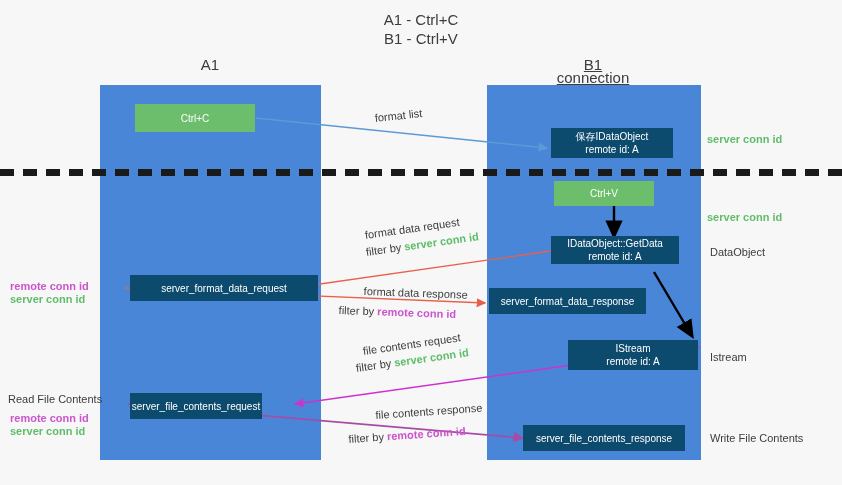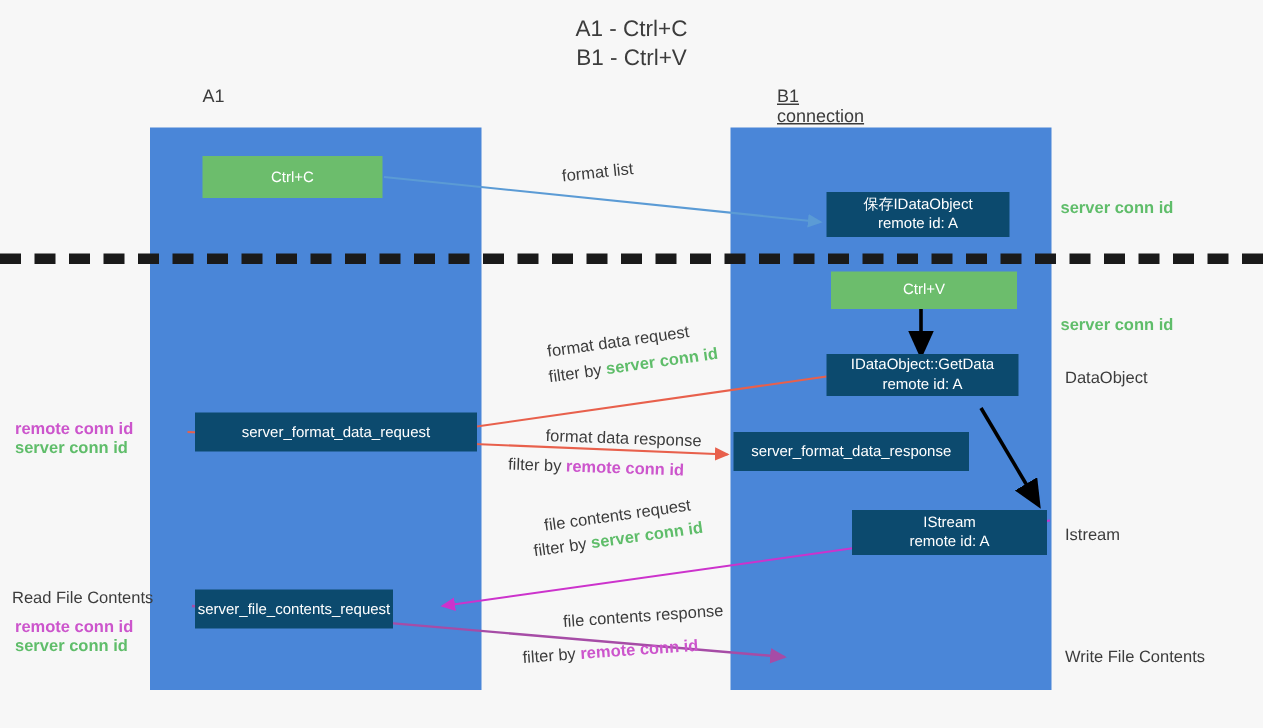--- a/index.html
+++ b/index.html
@@ -13,21 +13,21 @@
   }
   #stage{position:absolute;left:0;top:0;width:842px;height:485px;}
   svg.layer{position:absolute;left:0;top:0;width:842px;height:485px;pointer-events:none;}
 
   .title{
     position:absolute;left:0;top:10px;width:842px;
     text-align:center;font-size:15px;line-height:19px;color:#3c3c3c;
   }
 
   .col-header{
-    position:absolute;text-align:left;font-size:12px;line-height:13px;color:#3c3c3c;
+    position:absolute;text-align:center;font-size:15px;line-height:13px;color:#3c3c3c;
   }
 
   .lane{position:absolute;background:#4a86d8;}
 
   .box{
     position:absolute;box-sizing:border-box;
     display:flex;align-items:center;justify-content:center;
     flex-direction:column;
     color:#ffffff;font-size:10px;line-height:13px;
     text-align:center;
@@ -110,38 +110,41 @@
 
   <div class="box orange" style="left:130px;top:393px;width:132px;height:26px;">
     <span>server_file_contents_request</span>
   </div>
 
   <div class="box orange" style="left:551px;top:128px;width:122px;height:30px;">
     <span>保存IDataObject</span>
     <span>remote id: A</span>
   </div>
 
-  <div class="box green" style="left:554px;top:181px;width:124px;height:25px;">
+  <div class="box green" style="left:554px;top:181px;width:100px;height:25px;">
     <span>Ctrl+V</span>
   </div>
 
   <div class="box orange" style="left:551px;top:236px;width:128px;height:28px;">
     <span>IDataObject::GetData</span>
     <span>remote id: A</span>
   </div>
 
   <div class="box orange" style="left:489px;top:288px;width:157px;height:26px;">
     <span>server_format_data_response</span>
   </div>
 
   <div class="box orange" style="left:568px;top:340px;width:130px;height:30px;">
     <span>IStream</span>
     <span>remote id: A</span>
   </div>
 
+  <div class="box orange" style="left:523px;top:425px;width:162px;height:26px;">
+    <span>server_file_contents_response</span>
+  </div>
 
   <div class="lbl rot" style="left:374px;top:111px;transform:rotate(-6deg);">
     <span>format list</span>
   </div>
 
   <div class="lbl rot" style="left:364px;top:228px;transform:rotate(-8deg);">
     <span>format data request</span>
   </div>
   <div class="lbl rot" style="left:365px;top:245px;transform:rotate(-8deg);">
     <span>filter by</span>

